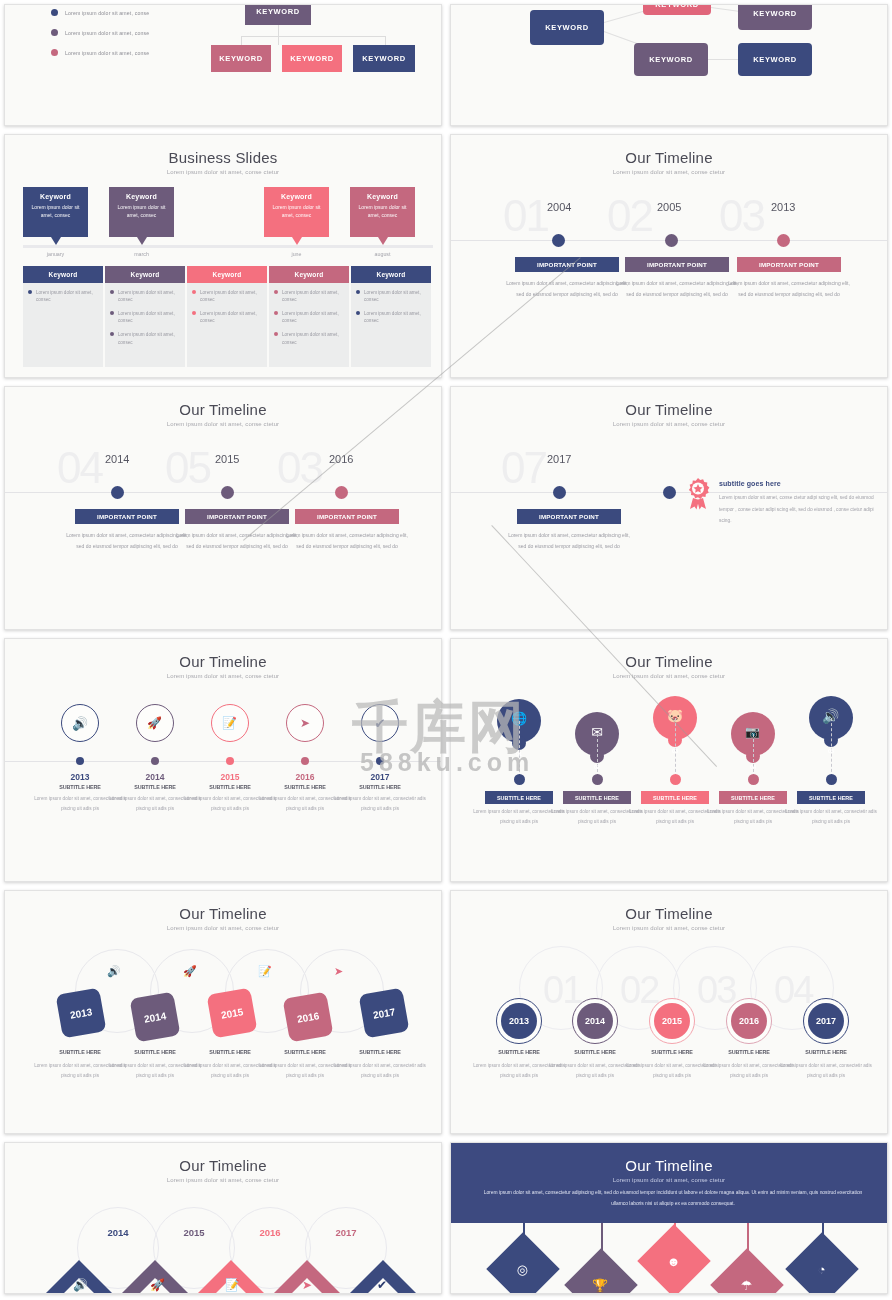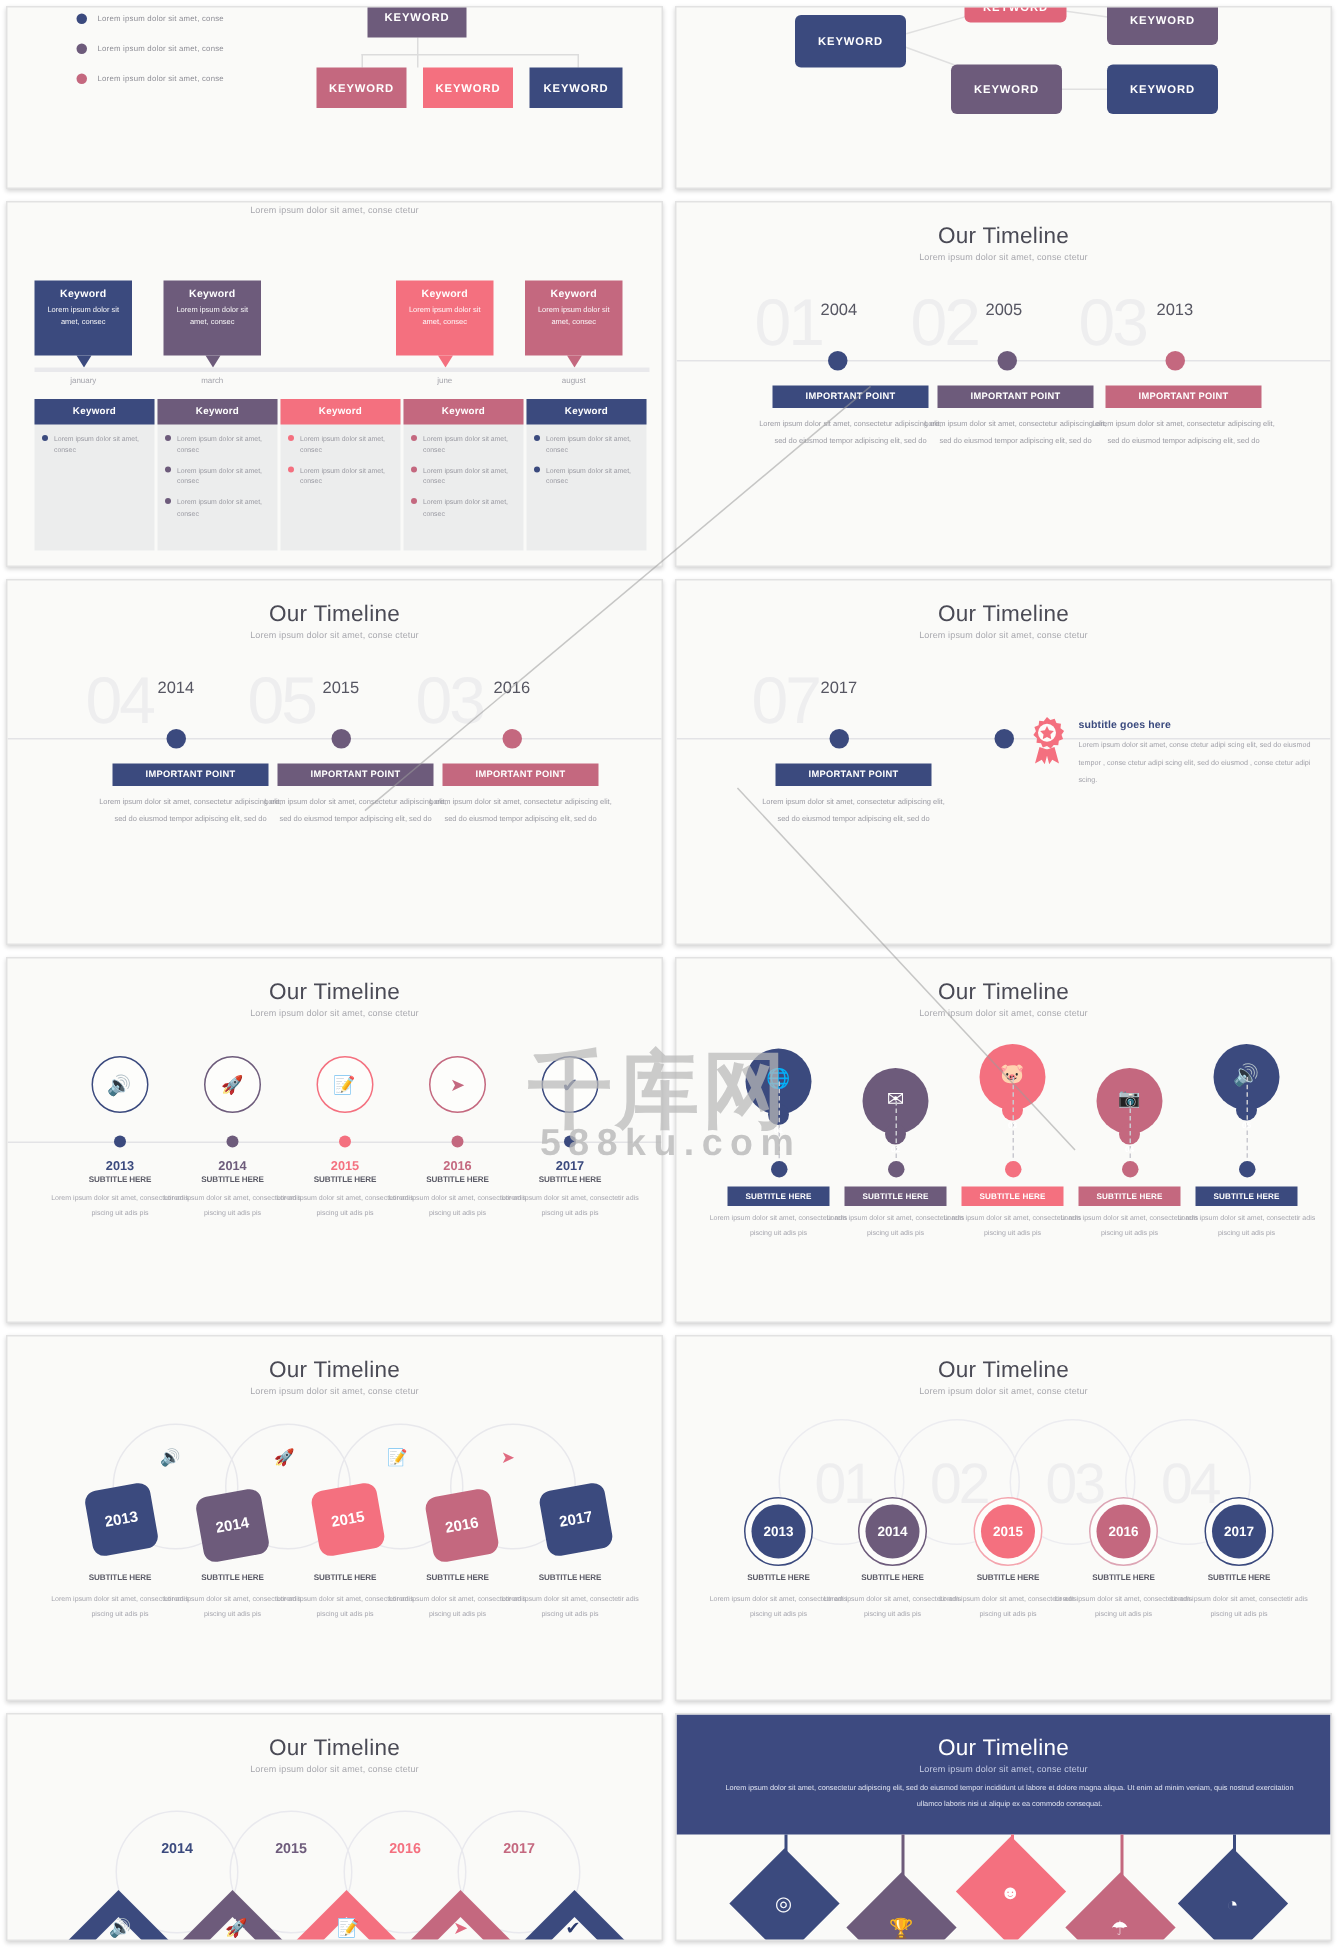--- a/index.html
+++ b/index.html
@@ -195,20 +195,21 @@
     <div class="s1-line" style="left:260px;top:2px;width:35px;height:1px;transform:rotate(8deg);transform-origin:0 0;background:#e0e0e0;"></div>
     <div class="s1-line" style="left:257px;top:54px;width:32px;height:1px;background:#e0e0e0;"></div>
     <div class="kw-box kw-r s2-a" style="background:#3b4a7e">KEYWORD</div>
     <div class="kw-box kw-r s2-b" style="background:#e0657a">KEYWORD</div>
     <div class="kw-box kw-r s2-c" style="background:#6d5b7b">KEYWORD</div>
     <div class="kw-box kw-r s2-d" style="background:#6d5b7b">KEYWORD</div>
     <div class="kw-box kw-r s2-e" style="background:#3b4a7e">KEYWORD</div>
   </div>
 
   <div class="slide s-h250">
+    <div class="title">Business Slides</div>
     <div class="subtitle">Lorem ipsum dolor sit amet, conse ctetur</div>
 
     <div class="bs-cards">
       <div class="bs-card" style="background:#3b4a7e;color:#3b4a7e;left:0px;">
         <div class="k" style="color:#fff">Keyword</div>
         <div class="t" style="color:#fff">Lorem ipsum dolor sit amet, consec</div>
       </div>
       <div class="bs-card" style="background:#6d5b7b;color:#6d5b7b;left:86px;">
         <div class="k" style="color:#fff">Keyword</div>
         <div class="t" style="color:#fff">Lorem ipsum dolor sit amet, consec</div>

